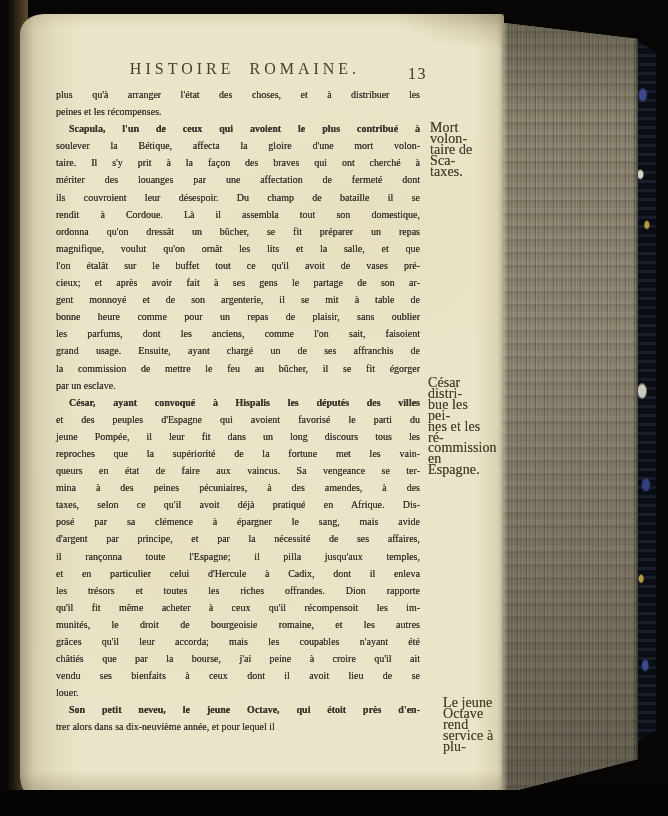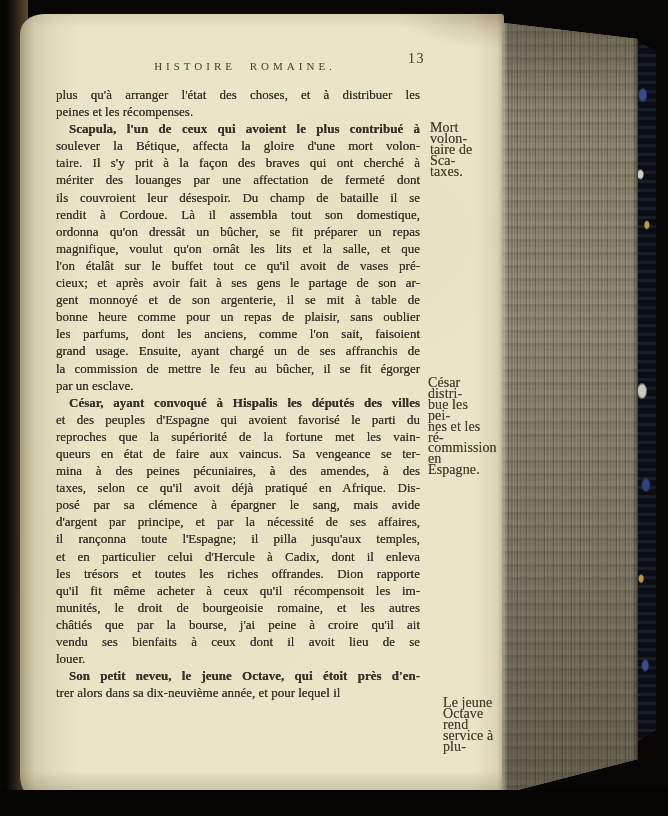--- a/index.html
+++ b/index.html
@@ -23,30 +23,30 @@
       radial-gradient(300px 240px at 30% 70%,rgba(200,185,135,.10),transparent 70%),
       linear-gradient(to right,rgba(86,68,38,.45) 0,rgba(110,90,55,.18) 14px,rgba(120,100,60,.07) 34px,transparent 60px),
       linear-gradient(to right,transparent 94%,rgba(150,130,85,.18) 98.6%,rgba(95,78,45,.38) 100%),
       linear-gradient(to bottom,rgba(120,100,60,.14) 0,transparent 14px),
       linear-gradient(to bottom,transparent 96.5%,rgba(85,68,38,.30) 100%);
     border-radius:24px 3px 10px 16px / 20px 3px 8px 22px;
   }
   .running-head{
     position:absolute;left:36px;top:46px;width:364px;height:16px;
     text-align:center;text-indent:14px;
-    font-size:11px;letter-spacing:4px;word-spacing:7px;
+    font-size:16px;letter-spacing:4px;word-spacing:7px;
     color:#443e31;white-space:nowrap;
   }
   .page-number{
-    position:absolute;left:388px;top:37px;width:26px;
-    font-size:14px;letter-spacing:1.5px;color:#3c362a;text-align:left;
+    position:absolute;left:388px;top:51px;width:26px;
+    font-size:16px;letter-spacing:1.5px;color:#3c362a;text-align:left;
   }
   .body-text{
     position:absolute;left:36px;top:72px;width:364px;
-    color:#37322a;font-size:13px;
+    color:#37322a;font-size:10px;
     text-shadow:0 0 .3px rgba(52,46,36,.85);
   }
   .line{
     height:17.1px;line-height:17.1px;white-space:nowrap;
     text-align:justify;text-align-last:justify;text-justify:inter-word;
     white-space:normal;overflow:visible;
   }
   .line.last{text-align-last:left;}
   .line.indent{text-indent:13px;font-weight:bold;}
   .margin-note{
@@ -112,31 +112,33 @@
         <div class="line">l'on étalât sur le buffet tout ce qu'il avoit de vases pré-</div>
         <div class="line">cieux; et après avoir fait à ses gens le partage de son ar-</div>
         <div class="line">gent monnoyé et de son argenterie, il se mit à table de</div>
         <div class="line">bonne heure comme pour un repas de plaisir, sans oublier</div>
         <div class="line">les parfums, dont les anciens, comme l'on sait, faisoient</div>
         <div class="line">grand usage. Ensuite, ayant chargé un de ses affranchis de</div>
         <div class="line">la commission de mettre le feu au bûcher, il se fit égorger</div>
         <div class="line last">par un esclave.</div>
         <div class="line indent">César, ayant convoqué à Hispalis les députés des villes</div>
         <div class="line">et des peuples d'Espagne qui avoient favorisé le parti du</div>
+        <div class="line">jeune Pompée, il leur fit dans un long discours tous les</div>
         <div class="line">reproches que la supériorité de la fortune met les vain-</div>
         <div class="line">queurs en état de faire aux vaincus. Sa vengeance se ter-</div>
         <div class="line">mina à des peines pécuniaires, à des amendes, à des</div>
         <div class="line">taxes, selon ce qu'il avoit déjà pratiqué en Afrique. Dis-</div>
         <div class="line">posé par sa clémence à épargner le sang, mais avide</div>
         <div class="line">d'argent par principe, et par la nécessité de ses affaires,</div>
         <div class="line">il rançonna toute l'Espagne; il pilla jusqu'aux temples,</div>
         <div class="line">et en particulier celui d'Hercule à Cadix, dont il enleva</div>
         <div class="line">les trésors et toutes les riches offrandes. Dion rapporte</div>
         <div class="line">qu'il fit même acheter à ceux qu'il récompensoit les im-</div>
         <div class="line">munités, le droit de bourgeoisie romaine, et les autres</div>
+        <div class="line">grâces qu'il leur accorda; mais les coupables n'ayant été</div>
         <div class="line">châtiés que par la bourse, j'ai peine à croire qu'il ait</div>
         <div class="line">vendu ses bienfaits à ceux dont il avoit lieu de se</div>
         <div class="line last">louer.</div>
         <div class="line indent">Son petit neveu, le jeune Octave, qui étoit près d'en-</div>
         <div class="line last">trer alors dans sa dix-neuvième année, et pour lequel il</div>
       </div>
 
     <div class="margin-note note-1">
       <div>Mort volon-</div>
       <div>taire de Sca-</div>

